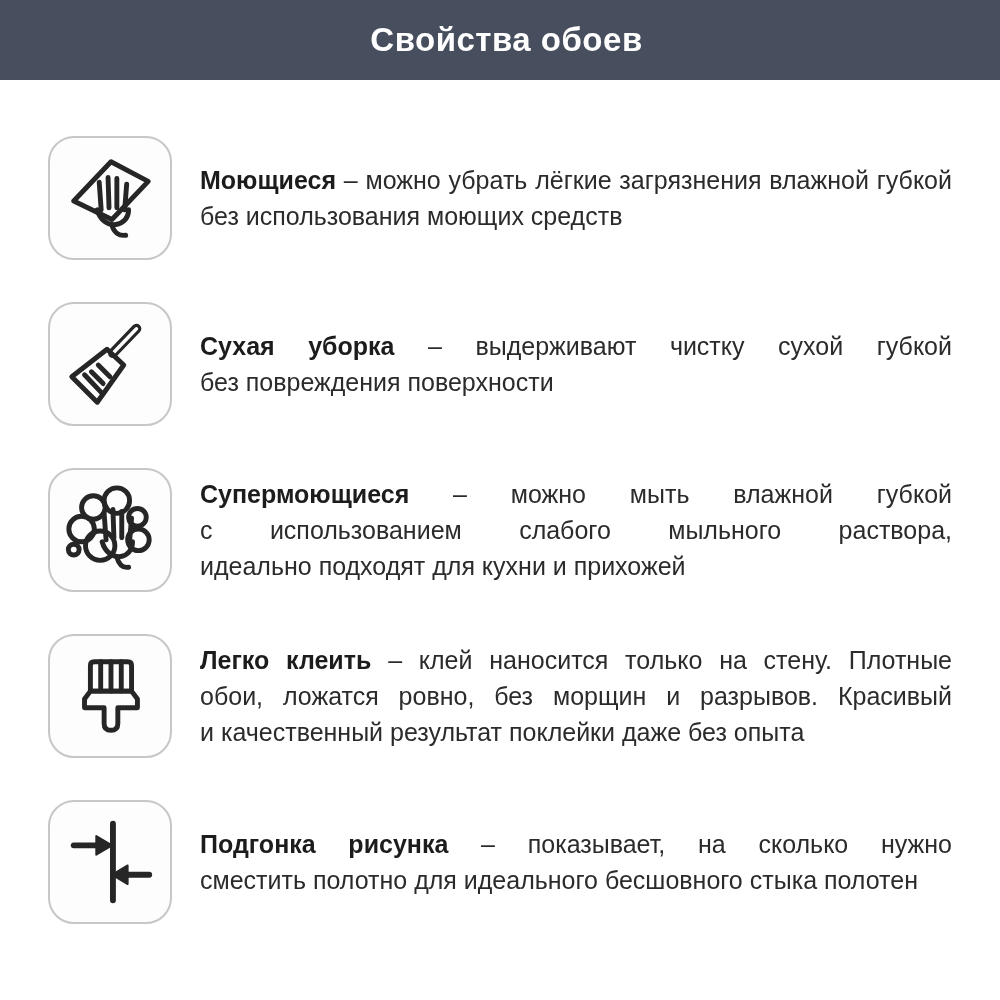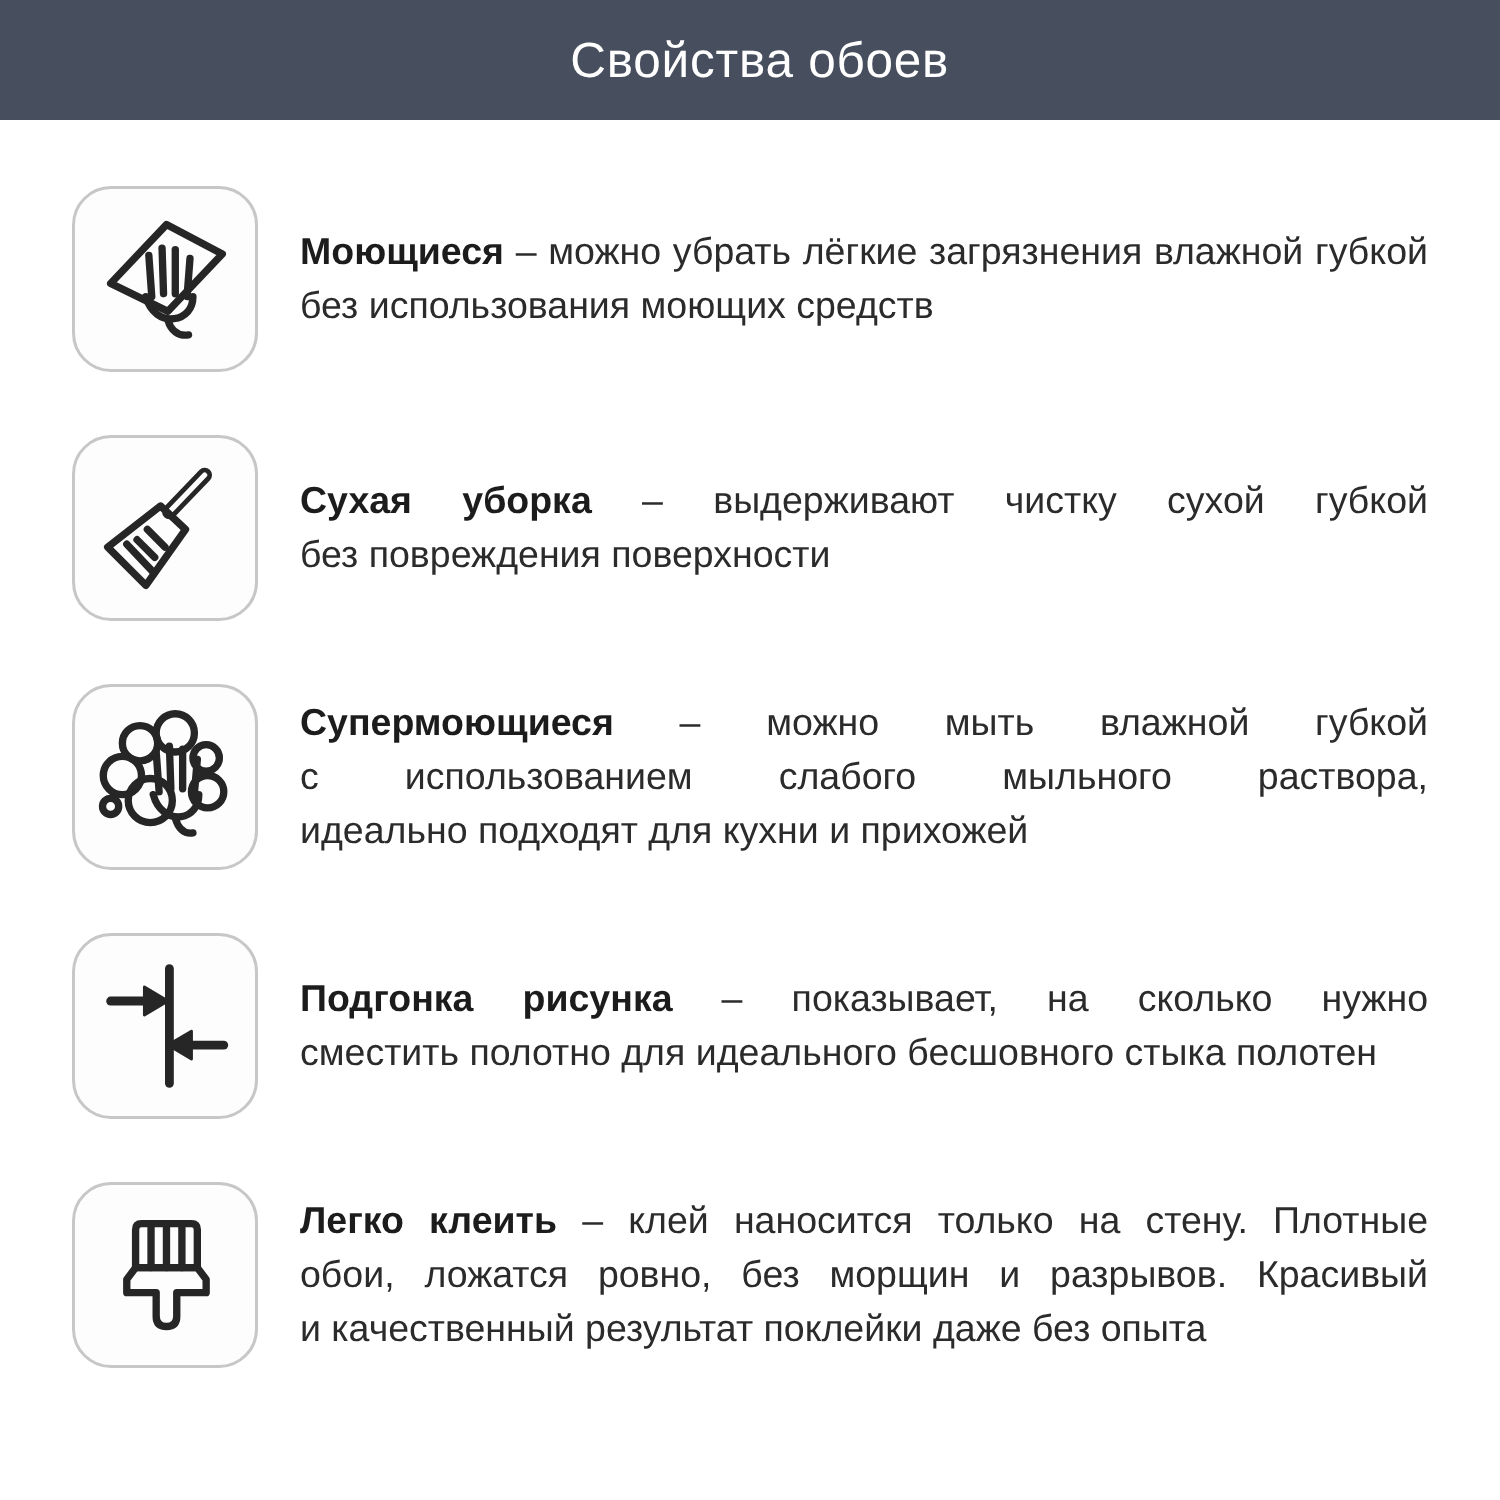--- a/index.html
+++ b/index.html
@@ -19,24 +19,24 @@
     font-family:"Liberation Sans","DejaVu Sans",sans-serif;
     overflow:hidden;
   }
   .header{
     width:1000px;height:80px;
     background:var(--header-bg);
     display:flex;align-items:center;justify-content:center;
   }
   .header h1{
     color:var(--header-text);
-    font-size:33px;font-weight:400;letter-spacing:.5px;margin-left:13px;
+    font-size:33px;font-weight:700;letter-spacing:.5px;margin-left:13px;
   }
   .content{
-    padding:44px 48px 0 48px;
+    padding:56px 48px 0 48px;
   }
   .row{
     display:flex;align-items:center;
     margin-bottom:42px;
   }
   .icon-box{
     flex:0 0 auto;
     width:124px;height:124px;
     border:2.5px solid var(--icon-border);
     border-radius:26px;
@@ -123,45 +123,45 @@
     </div>
     <p class="row-text">
       <strong>Супермоющиеся</strong>
       <span>–</span>
       <span>можно мыть влажной губкой с&nbsp;использованием слабого мыльного раствора, идеально&nbsp;подходят для кухни и прихожей</span>
     </p>
   </div>
 
   <div class="row">
     <div class="icon-box">
+      <svg viewBox="0 0 100 100" fill="none" stroke="#262626" stroke-width="5" stroke-linecap="round" stroke-linejoin="round">
+        <path d="M34 15 H68 Q72 15 72 19 V45 H30 V19 Q30 15 34 15 Z"></path>
+        <path d="M40.5 15 V45"></path>
+        <path d="M51 15 V45"></path>
+        <path d="M61.5 15 V45"></path>
+        <path d="M30 45 L24 53 V62 H44 V78 Q44 85 51 85 Q58 85 58 78 V62 H78 V53 L72 45 Z"></path>
+      </svg>
+    </div>
+    <p class="row-text">
+      <strong>Легко клеить</strong>
+      <span>–</span>
+      <span>клей наносится только на стену. Плотные обои,&nbsp;ложатся ровно, без морщин и разрывов. Красивый и&nbsp;качественный результат поклейки даже без опыта</span>
+    </p>
+  </div>
+
+  <div class="row">
+    <div class="icon-box">
       <svg viewBox="0 0 100 100" fill="none" stroke="#262626" stroke-width="6" stroke-linecap="round" stroke-linejoin="round">
         <path d="M53 11 V89"></path>
         <path d="M13 33 H36"></path>
         <path d="M36 23.5 L52 33 L36 42.5 Z" fill="#262626" stroke-width="2"></path>
         <path d="M90 63 H68"></path>
         <path d="M68 53.5 L52 63 L68 72.5 Z" fill="#262626" stroke-width="2"></path>
       </svg>
     </div>
     <p class="row-text">
       <strong>Подгонка рисунка</strong>
       <span>–</span>
       <span>показывает, на сколько нужно сместить&nbsp;полотно для идеального бесшовного стыка полотен</span>
     </p>
   </div>
 
-  <div class="row">
-    <div class="icon-box">
-      <svg viewBox="0 0 100 100" fill="none" stroke="#262626" stroke-width="5" stroke-linecap="round" stroke-linejoin="round">
-        <path d="M34 15 H68 Q72 15 72 19 V45 H30 V19 Q30 15 34 15 Z"></path>
-        <path d="M40.5 15 V45"></path>
-        <path d="M51 15 V45"></path>
-        <path d="M61.5 15 V45"></path>
-        <path d="M30 45 L24 53 V62 H44 V78 Q44 85 51 85 Q58 85 58 78 V62 H78 V53 L72 45 Z"></path>
-      </svg>
-    </div>
-    <p class="row-text">
-      <strong>Легко клеить</strong>
-      <span>–</span>
-      <span>клей наносится только на стену. Плотные обои,&nbsp;ложатся ровно, без морщин и разрывов. Красивый и&nbsp;качественный результат поклейки даже без опыта</span>
-    </p>
-  </div>
-
 </div>
 
 </body></html>

